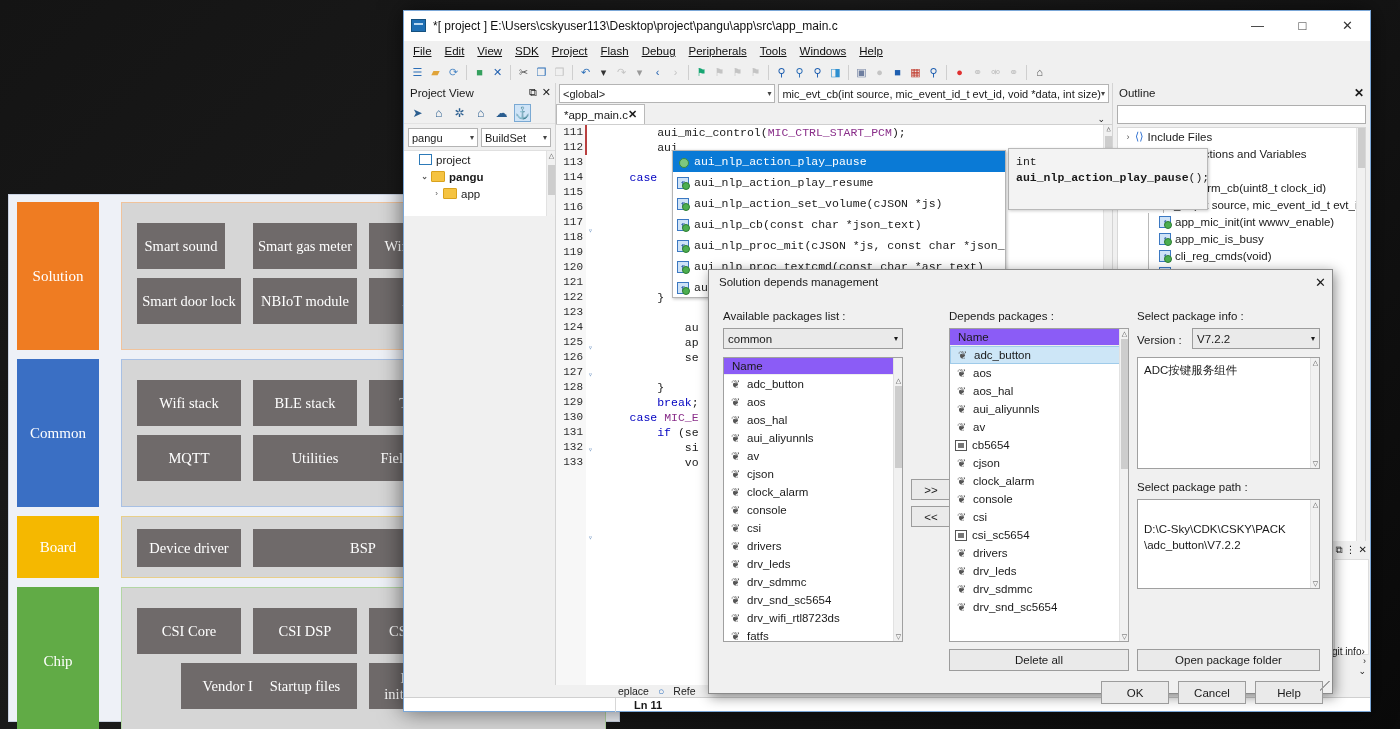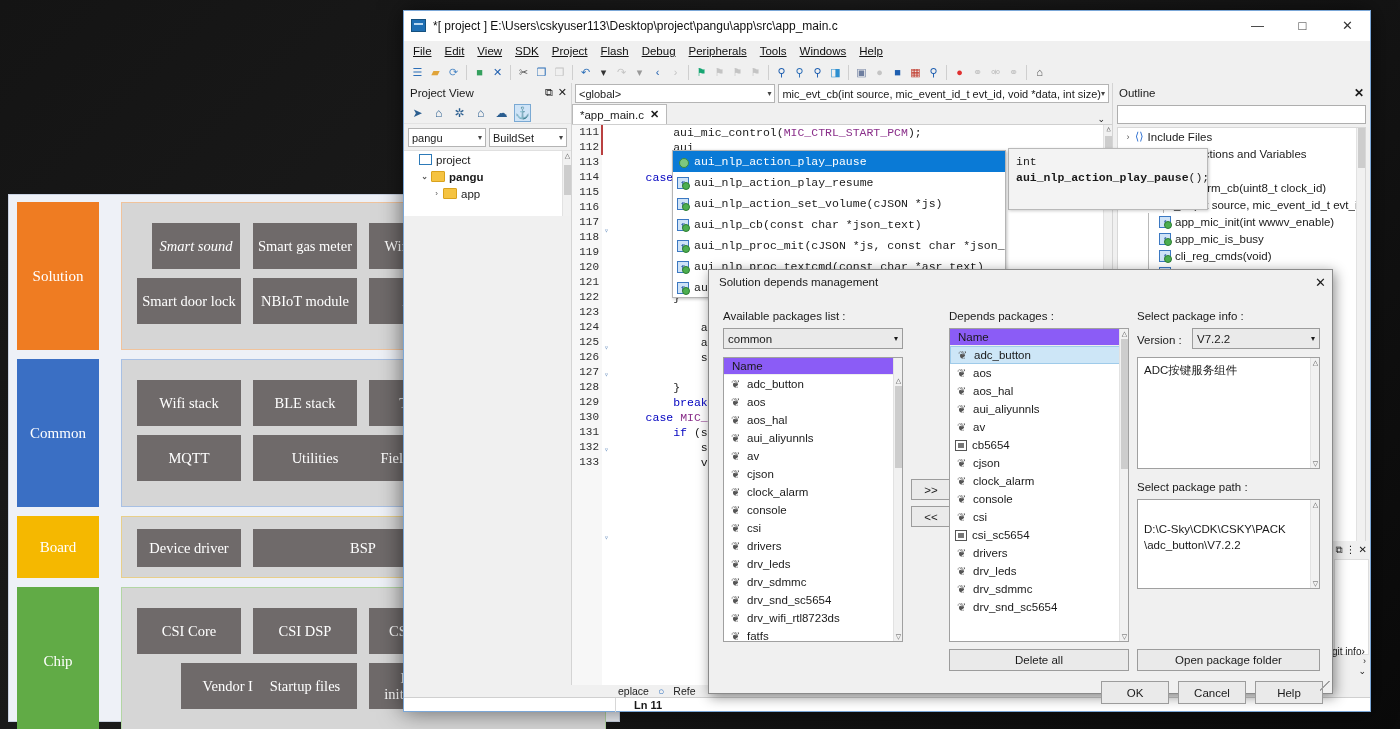--- a/index.html
+++ b/index.html
@@ -74,21 +74,21 @@
   #toolbar { height:22px; background:#f0f0f0; display:flex; align-items:center;
     padding-left:5px; gap:1px; }
   .ti { width:17px; height:17px; display:flex; align-items:center;
         justify-content:center; font-size:11px; }
   .tsep { width:1px; height:15px; background:#cfcfcf; margin:0 3px; }
 
   
   #panes { position:absolute; left:0; top:72px; right:0; bottom:26px; display:flex; }
 
   
-  #projview { width:168px; background:#f0f0f0; border-right:1px solid #d4d4d4;
+  #projview { width:152px; background:#f0f0f0; border-right:1px solid #d4d4d4;
     position:relative; }
   .pv-head { height:19px; display:flex; align-items:center; padding:0 4px 0 6px;
     font-size:11.5px; }
   .pv-head .sp { margin-left:auto; display:flex; gap:5px; font-size:11px; }
   .pv-tools { height:22px; display:flex; align-items:center; gap:4px; padding:0 5px;
     border-bottom:1px solid #e3e3e3; }
   .pv-tool { width:17px; height:18px; display:flex; align-items:center;
     justify-content:center; font-size:12px; color:#2a5d8f; }
   .pv-tool.act { background:#cfe4f7; border:1px solid #7aa9d3; }
   .pv-combos { display:flex; gap:3px; padding:4px 4px 3px 4px; }
@@ -103,21 +103,21 @@
   .tfolder { width:14px; height:11px; background:#f5c341; border:1px solid #d9a21d;
     margin-right:4px; border-radius:1px; }
   .tmon { width:13px; height:11px; border:1.5px solid #2d7ab8; margin-right:4px; }
 
   
   #center { flex:1; position:relative; background:#fff; min-width:0; }
   #ctx-row { height:20px; display:flex; gap:3px; padding:1px 3px; background:#f0f0f0; }
   #tab-row { height:22px; background:#f0f0f0; display:flex; align-items:flex-end;
     border-bottom:1px solid #cfcfcf; }
   .etab { height:20px; background:#fff; border:1px solid #b9b9b9; border-bottom:none;
-    display:flex; align-items:center; gap:6px; padding:0 7px; font-size:11.5px;justify-content:center; }
+    display:flex; align-items:center; gap:0; padding:0 7px; font-size:11.5px;justify-content:center; }
   .etab .x { font-size:11px; font-weight:bold; }
   #tab-chev { margin-left:auto; padding:0 7px; font-size:9px; }
 
   #editor { position:absolute; left:0; top:42px; right:0; bottom:0;
     background:#fff; font-family:"Liberation Mono", monospace; font-size:11.5px;
     overflow:hidden; }
   .gutter { position:absolute; left:0; top:0; width:30px; bottom:0;
     background:#f7f7f7; text-align:right; color:#2d2d2d; }
   .gline { height:15px; line-height:15px; padding-right:3px; font-size:11px; }
   .gmark { position:absolute; left:29px; width:2px; height:15px; background:#b94040; }
@@ -235,21 +235,21 @@
 
 <div id="desktop">
   <div id="desktop-grad"></div>
 </div>
 
 <div id="arch">
 
   <div class="layer" id="l1">
     <div class="lbl">Solution</div>
     <div class="grp">
-      <div class="cell" style="left:30px;top:20px;width:88px;height:46px;font-style:italic;">Smart sound</div>
+      <div class="cell" style="left:15px;top:20px;width:88px;height:46px;">Smart sound</div>
       <div class="cell" style="left:131px;top:20px;width:104px;height:46px;">Smart gas meter</div>
       <div class="cell" style="left:247px;top:20px;width:104px;height:46px;">Wifi module</div>
       <div class="cell" style="left:15px;top:75px;width:104px;height:46px;">Smart door lock</div>
       <div class="cell" style="left:131px;top:75px;width:104px;height:46px;">NBIoT module</div>
       <div class="cell" style="left:247px;top:75px;width:104px;height:46px;">AI fan</div>
       <div class="cell dots" style="left:364px;top:20px;width:106px;height:101px;">… …</div>
     </div>
   </div>
 
   <div class="layer" id="l2">

